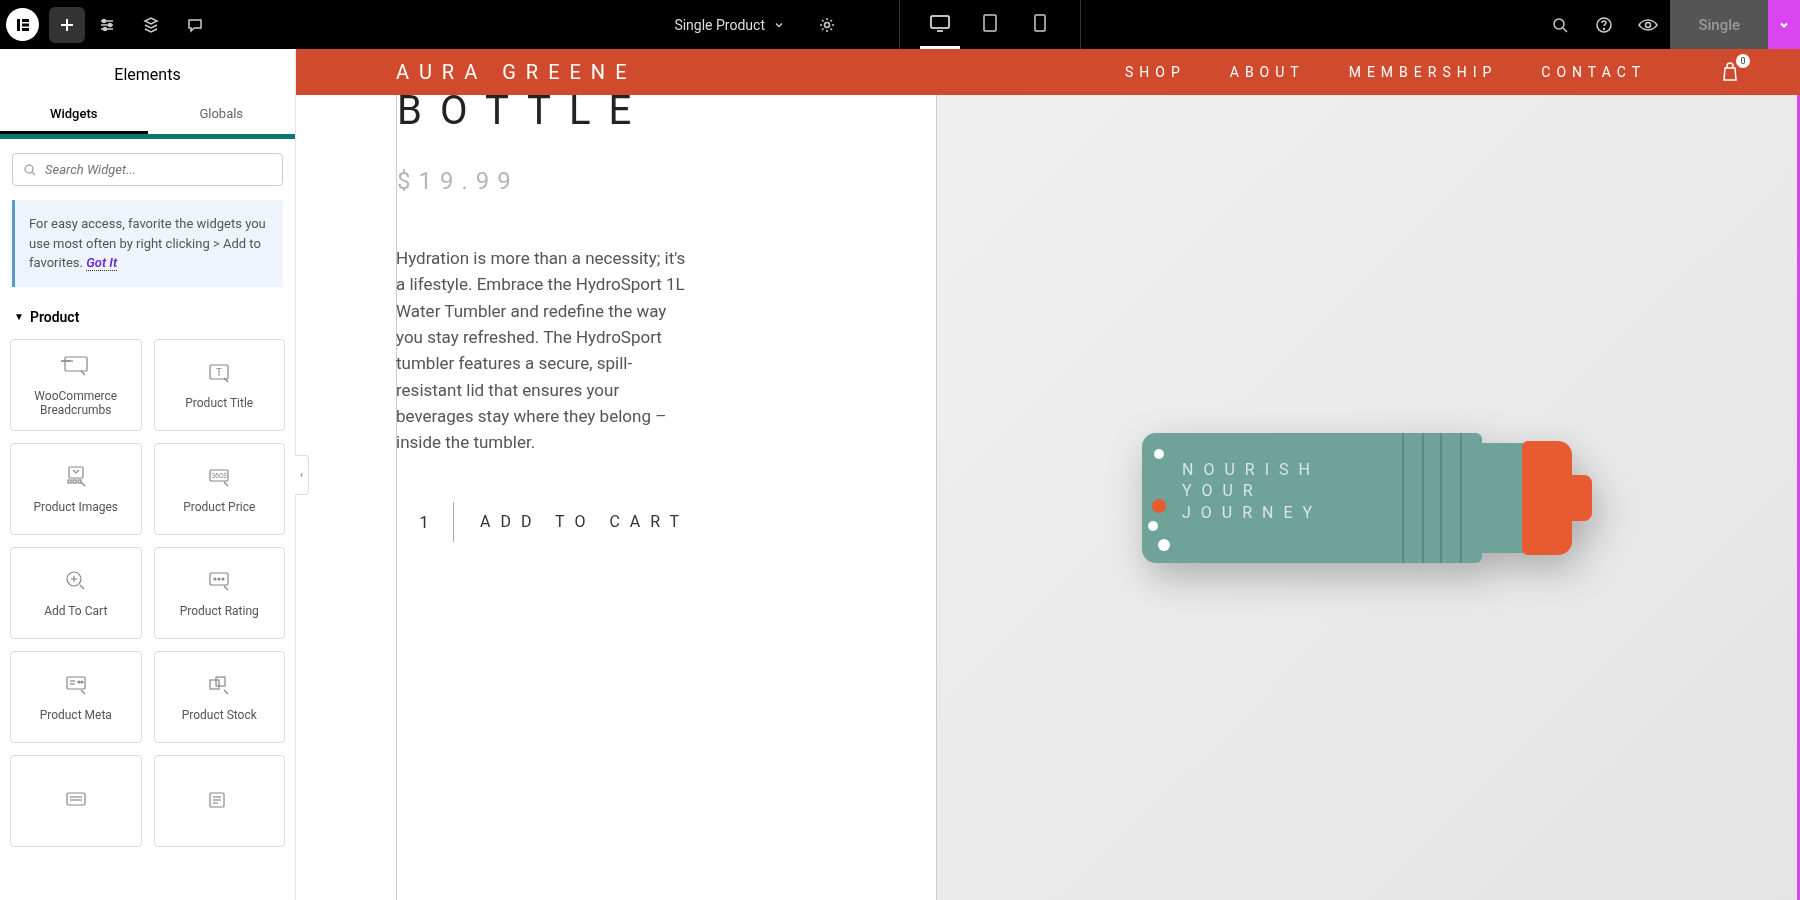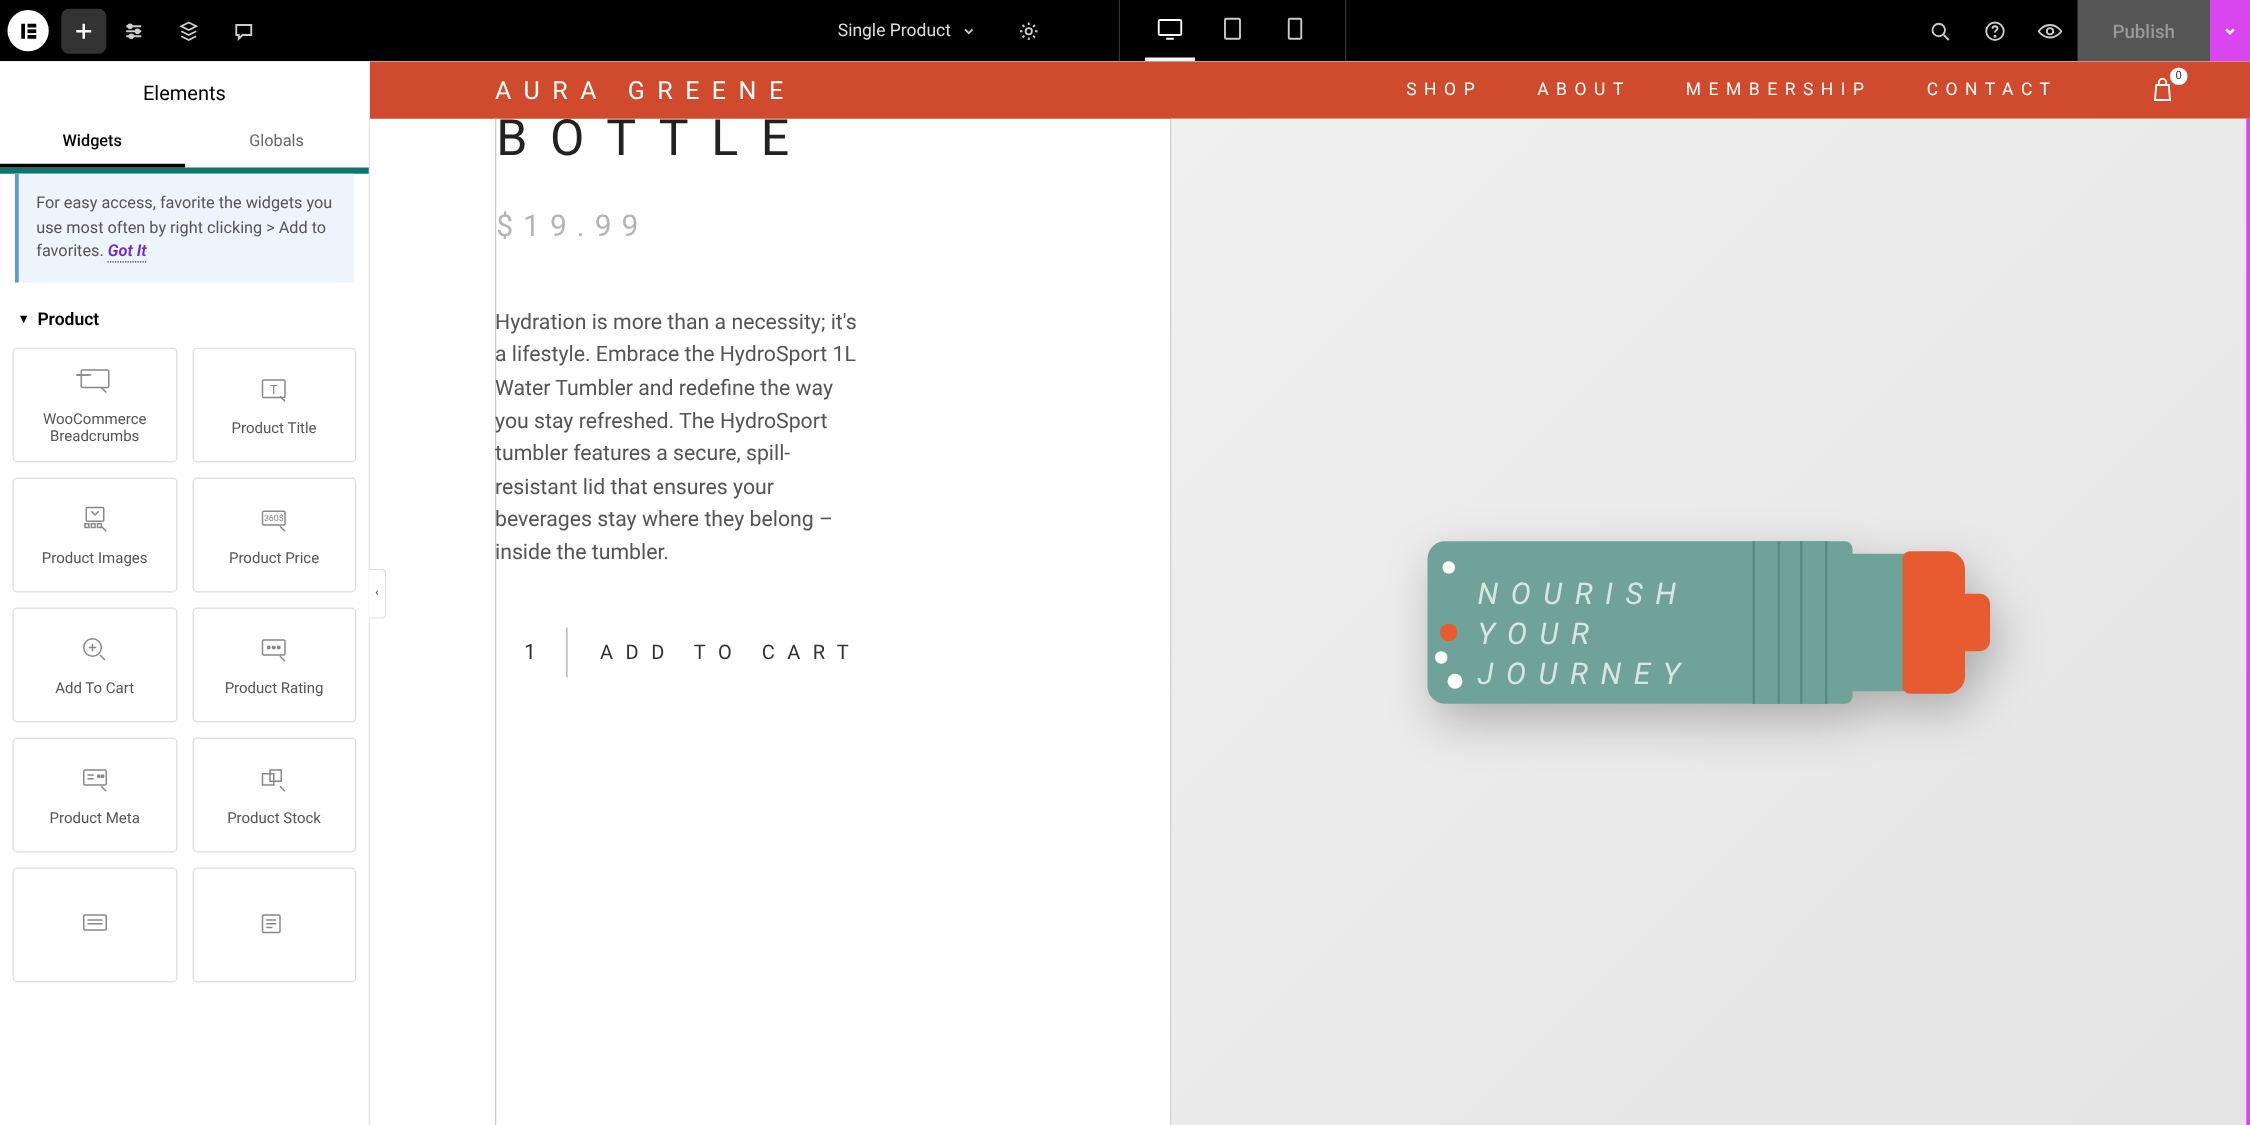--- a/index.html
+++ b/index.html
@@ -62,21 +62,21 @@
 
 .product-right { flex: 1; border-left: 1px solid #ccc; background: linear-gradient(135deg, #f0f0f0, #e4e4e4); display: flex; align-items: center; justify-content: center; position: relative; border-right: 3px solid #d946ef; }
 .bottle { width: 450px; height: 130px; position: relative; filter: drop-shadow(6px 14px 18px rgba(0,0,0,0.25)); }
 .bottle-body { position: absolute; left: 0; top: 0; width: 340px; height: 130px; background: #6fa39a; border-radius: 14px 6px 6px 14px; }
 .bottle-ridge { position: absolute; left: 260px; top: 0; width: 60px; height: 130px; background: #6fa39a; border-left: 2px solid #5a8b82; border-right: 2px solid #5a8b82; }
 .bottle-ridge::before, .bottle-ridge::after { content:""; position:absolute; top:0; bottom:0; width:2px; background:#5a8b82; }
 .bottle-ridge::before { left: 18px; } .bottle-ridge::after { left: 36px; }
 .bottle-neck { position: absolute; left: 320px; top: 10px; width: 70px; height: 110px; background: #6fa39a; border-radius: 0 10px 10px 0; }
 .bottle-cap { position: absolute; left: 380px; top: 8px; width: 50px; height: 114px; background: #e85a2f; border-radius: 6px 14px 14px 6px; }
 .bottle-nozzle { position: absolute; left: 426px; top: 42px; width: 24px; height: 46px; background: #e85a2f; border-radius: 4px 8px 8px 4px; }
-.bottle-text { position: absolute; left: 40px; top: 26px; color: #d8e6e2; letter-spacing: 10px; font-size: 24px; line-height: 1.35; font-style: italic; }
+.bottle-text { position: absolute; left: 40px; top: 26px; color: #d8e6e2; letter-spacing: 10px; font-size: 16px; line-height: 1.35; }
 .bottle-dots { position: absolute; left: 6px; top: 10px; width: 22px; height: 110px; }
 .dot { position:absolute; border-radius:50%; }
 .dot.a{ width:10px;height:10px;background:#fff;left:6px;top:6px;}
 .dot.b{ width:14px;height:14px;background:#e85a2f;left:4px;top:56px;}
 .dot.c{ width:10px;height:10px;background:#fff;left:0;top:78px;}
 .dot.d{ width:12px;height:12px;background:#fff;left:10px;top:96px;}
 
 svg { display: block; }
 </style>
 </head>
@@ -169,36 +169,45 @@
           <circle cx="9" cy="13" r="0.5" fill="#ccc"></circle>
         </svg>
     </div>
     <div class="icon-btn">
       <svg width="20" height="14" viewBox="0 0 20 14" stroke="#ccc" stroke-width="1.5" fill="none">
           <path d="M1 7s3-5 9-5 9 5 9 5-3 5-9 5-9-5-9-5z"></path>
           <circle cx="10" cy="7" r="2.5"></circle>
         </svg>
     </div>
     <div class="publish-btn">
-      <span>Publish</span>
+      <span>Single</span>
     </div>
     <div class="publish-caret">
       <svg width="12" height="12" viewBox="0 0 12 12">
           <path d="M3 4.5 L6 7.5 L9 4.5" stroke="#fff" stroke-width="2" fill="none"></path>
         </svg>
     </div>
   </div>
 </div>
 
 <div class="main">
   <div class="sidebar">
     <div class="sidebar-title">Elements</div>
     <div class="sidebar-tabs">
       <div class="sidebar-tab active">Widgets</div>
       <div class="sidebar-tab">Globals</div>
+    </div>
+    <div class="search-wrap">
+      <div class="search-box">
+        <svg width="14" height="14" viewBox="0 0 14 14" stroke="#aaa" stroke-width="1.5" fill="none">
+            <circle cx="6" cy="6" r="4"></circle>
+            <line x1="9" y1="9" x2="12" y2="12"></line>
+          </svg>
+        <input type="text" placeholder="Search Widget..." style="">
+      </div>
     </div>
     <div class="tip-box">
       <span>For easy access, favorite the widgets you use most often by right clicking &gt; Add to favorites.</span>
       <span class="got-it">Got It</span>
     </div>
     <div class="section-header">
       <span class="caret">▼</span>
       <span>Product</span>
     </div>
     <div class="widget-grid">

